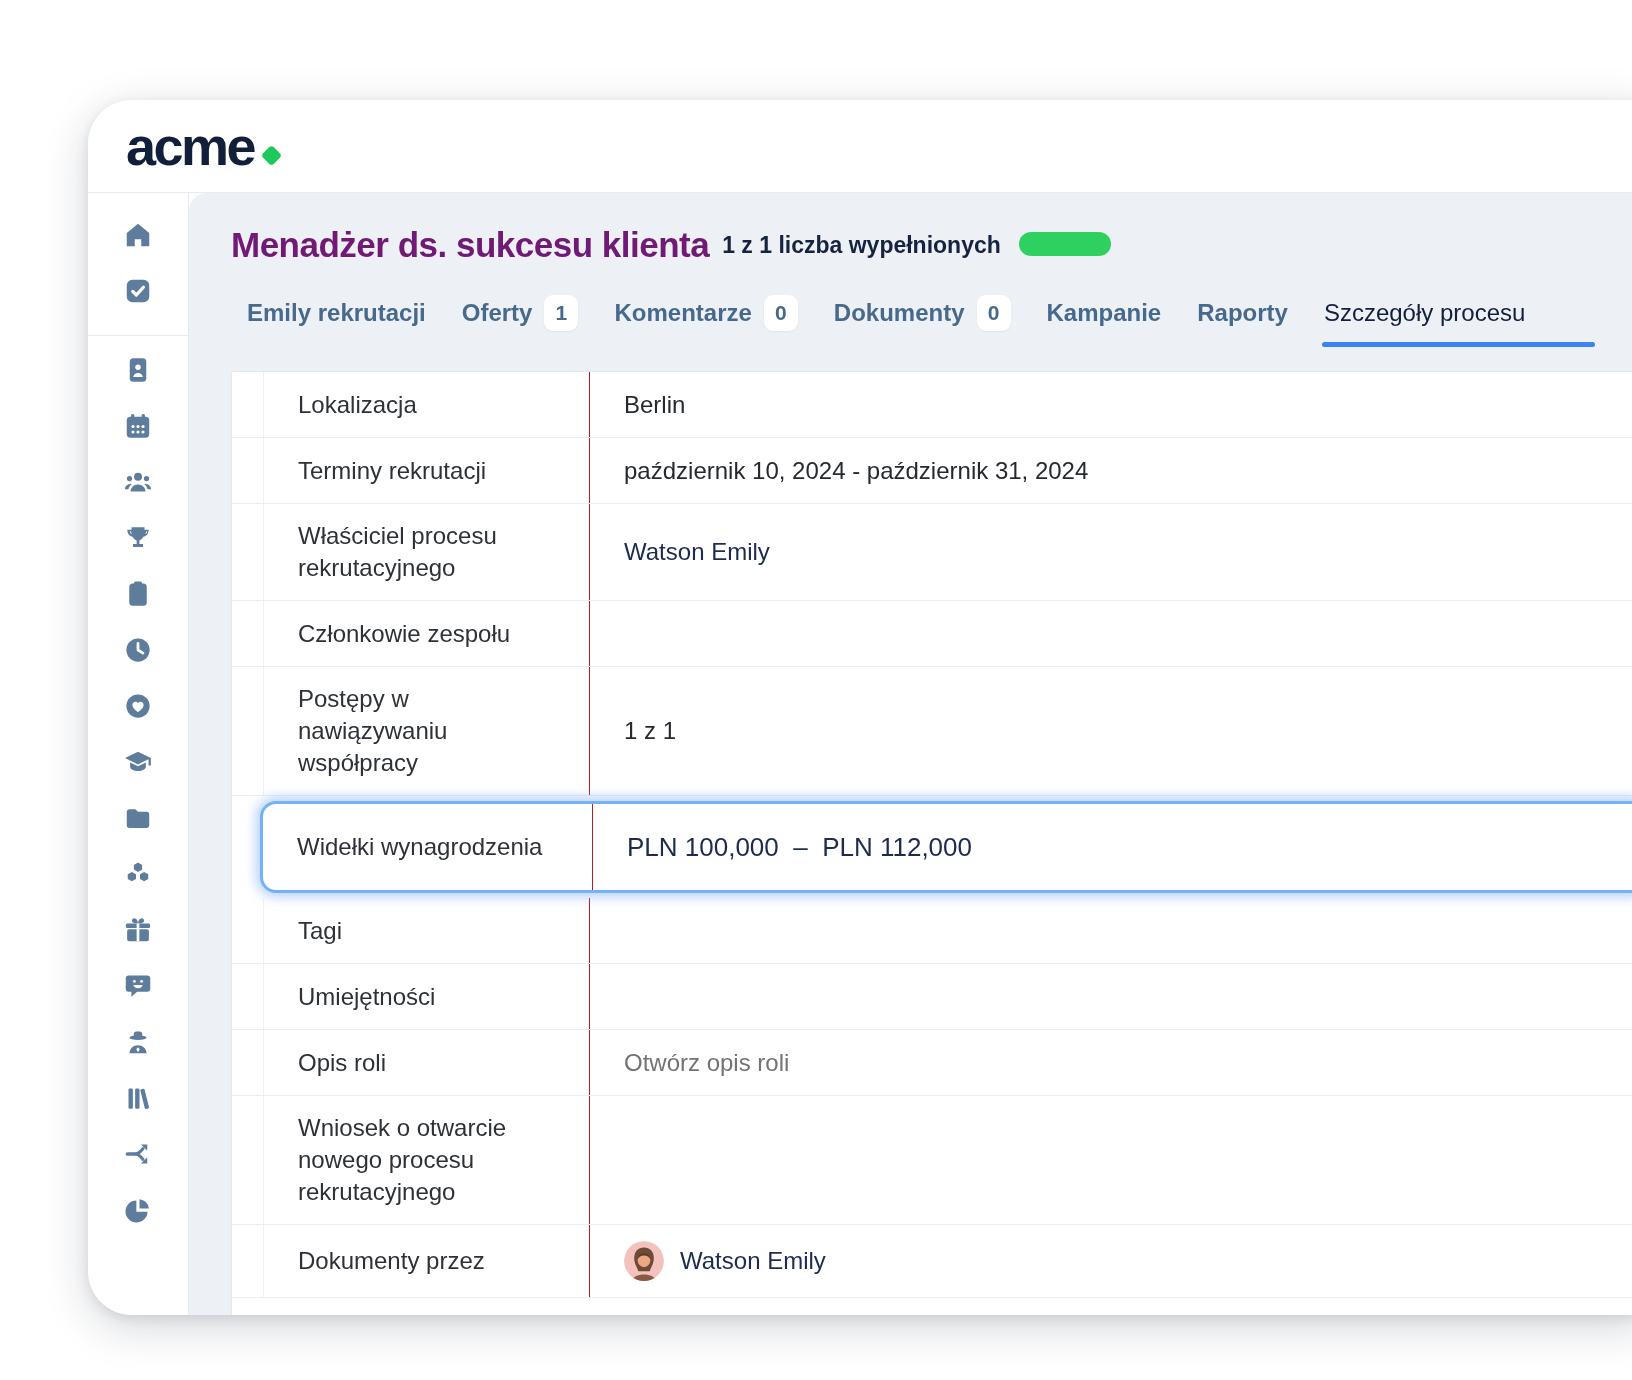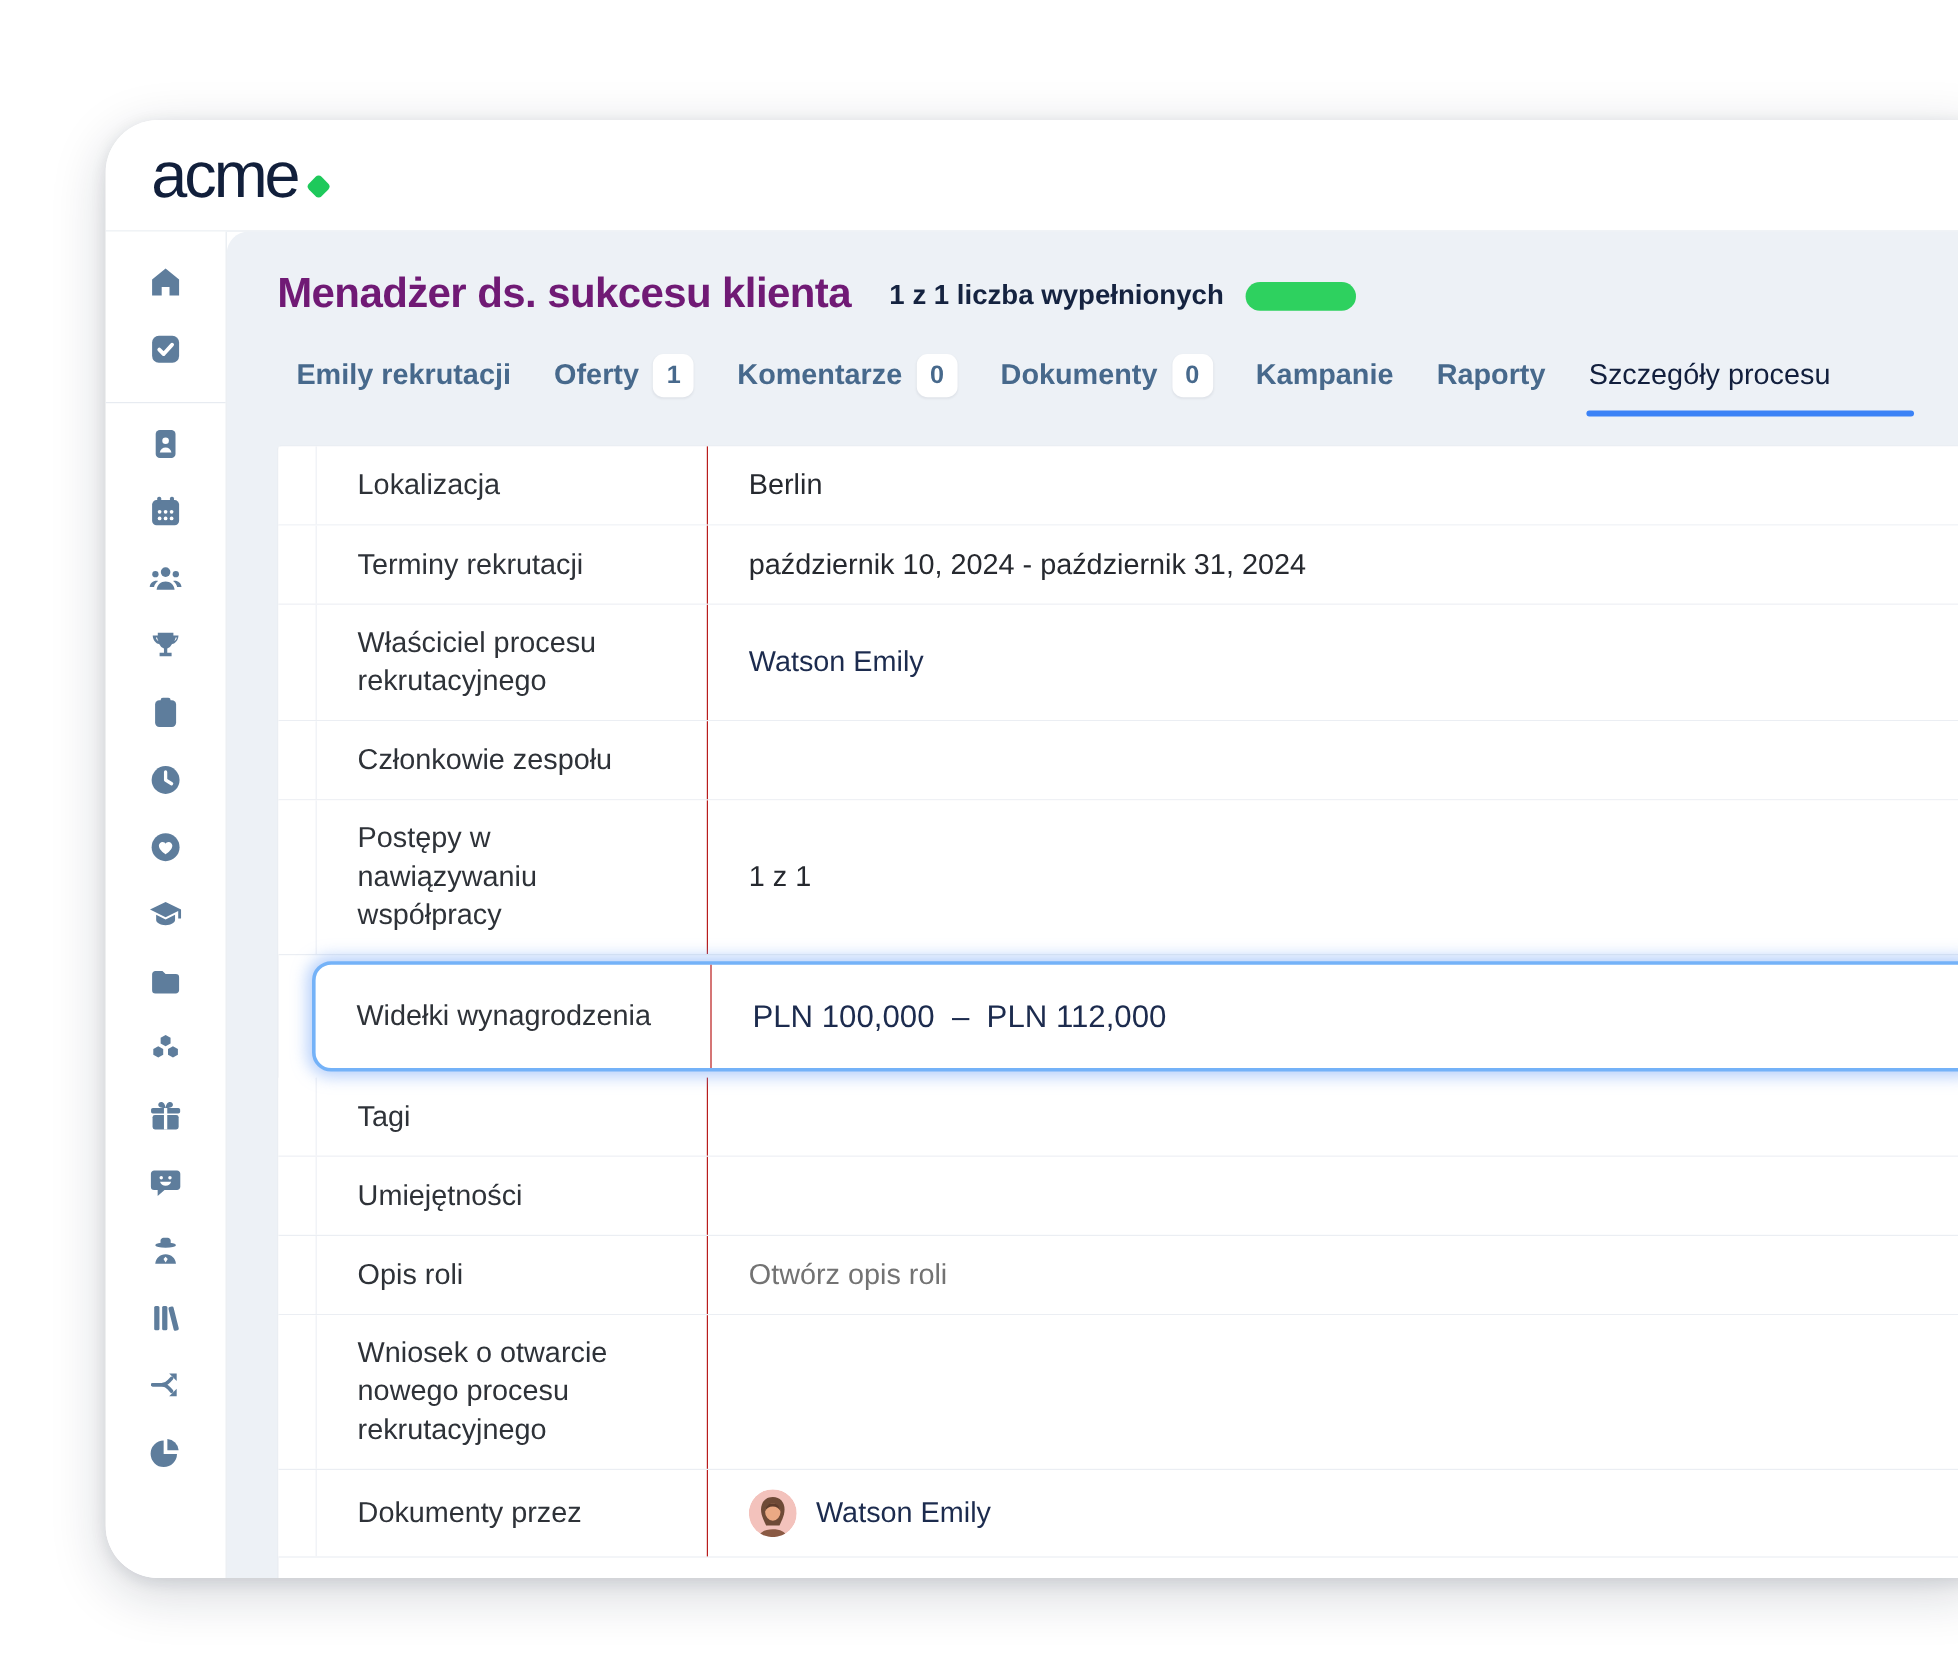--- a/index.html
+++ b/index.html
@@ -7,21 +7,21 @@
     font-family:"Liberation Sans","DejaVu Sans",sans-serif; }
   body { position:relative; }
 
   .card { position:absolute; left:88px; top:100px; width:1560px; height:1215px;
     background:#fff; border-radius:44px 0 0 44px; overflow:hidden;
     box-shadow:0 12px 45px rgba(18,28,52,.18), 0 3px 12px rgba(18,28,52,.10);
     display:flex; flex-direction:column; }
 
   .card-header { flex:0 0 93px; display:flex; align-items:center; padding-left:38px;
     border-bottom:1px solid #e7ebf1; background:#fff; }
-  .logo { font-size:54px; font-weight:400; color:#111f3b; letter-spacing:-2.5px;
+  .logo { font-size:54px; font-weight:700; color:#111f3b; letter-spacing:-2.5px;
     display:flex; align-items:center; }
   .logo-dot { width:15px; height:15px; background:#1ec95b; border-radius:3.5px;
     transform:rotate(45deg); margin:18px 0 0 10px; }
 
   .card-body { flex:1; display:flex; min-height:0; }
 
   .sidebar { flex:0 0 100px; background:#fff; border-right:1px solid #e7ebf1;
     display:flex; flex-direction:column; align-items:center; padding-top:26px; }
   .side-icon { width:32px; height:32px; margin-bottom:24px; display:flex;
     align-items:center; justify-content:center; cursor:pointer; }
@@ -32,21 +32,21 @@
     display:flex; flex-direction:column; overflow:hidden; }
 
   .title-row { margin-top:32px; display:flex; align-items:center; flex:0 0 auto; }
   .page-title { font-size:35px; font-weight:700; color:#701a75; letter-spacing:-.5px; white-space:nowrap; }
   .status-select { margin-left:32px; flex:0 0 412px; width:412px; height:62px; background:#fff;
     border-radius:10px; display:flex; align-items:center; justify-content:space-between;
     padding:0 24px; font-size:26px; color:#182947; cursor:pointer;
     box-shadow:0 1px 3px rgba(16,24,40,.07); }
   .chevron svg { width:26px; height:26px; stroke:#53708f; stroke-width:2.4; fill:none;
     stroke-linecap:round; stroke-linejoin:round; }
-  .completion { margin-left:32px; display:flex; align-items:flex-end; white-space:nowrap; }
+  .completion { margin-left:13px; display:flex; align-items:flex-start; white-space:nowrap; }
   .completion-text { font-size:23px; font-weight:700; color:#152340; }
   .progress-pill { margin-left:18px; width:92px; height:24px; border-radius:12px; background:#2ed15f; }
 
   .tabs-row { margin-top:30px; margin-left:16px; display:flex; align-items:center; gap:36px;
     flex:0 0 auto; white-space:nowrap; }
   .tab { display:flex; align-items:center; gap:12px; font-size:24px; font-weight:600;
     color:#47698c; cursor:pointer; position:relative; }
   .tab-badge { min-width:34px; height:36px; padding:0 9px; background:#fff; border-radius:9px;
     display:flex; align-items:center; justify-content:center; font-size:21px; font-weight:600;
     color:#47698c; box-shadow:0 1px 2px rgba(16,24,40,.06); }

